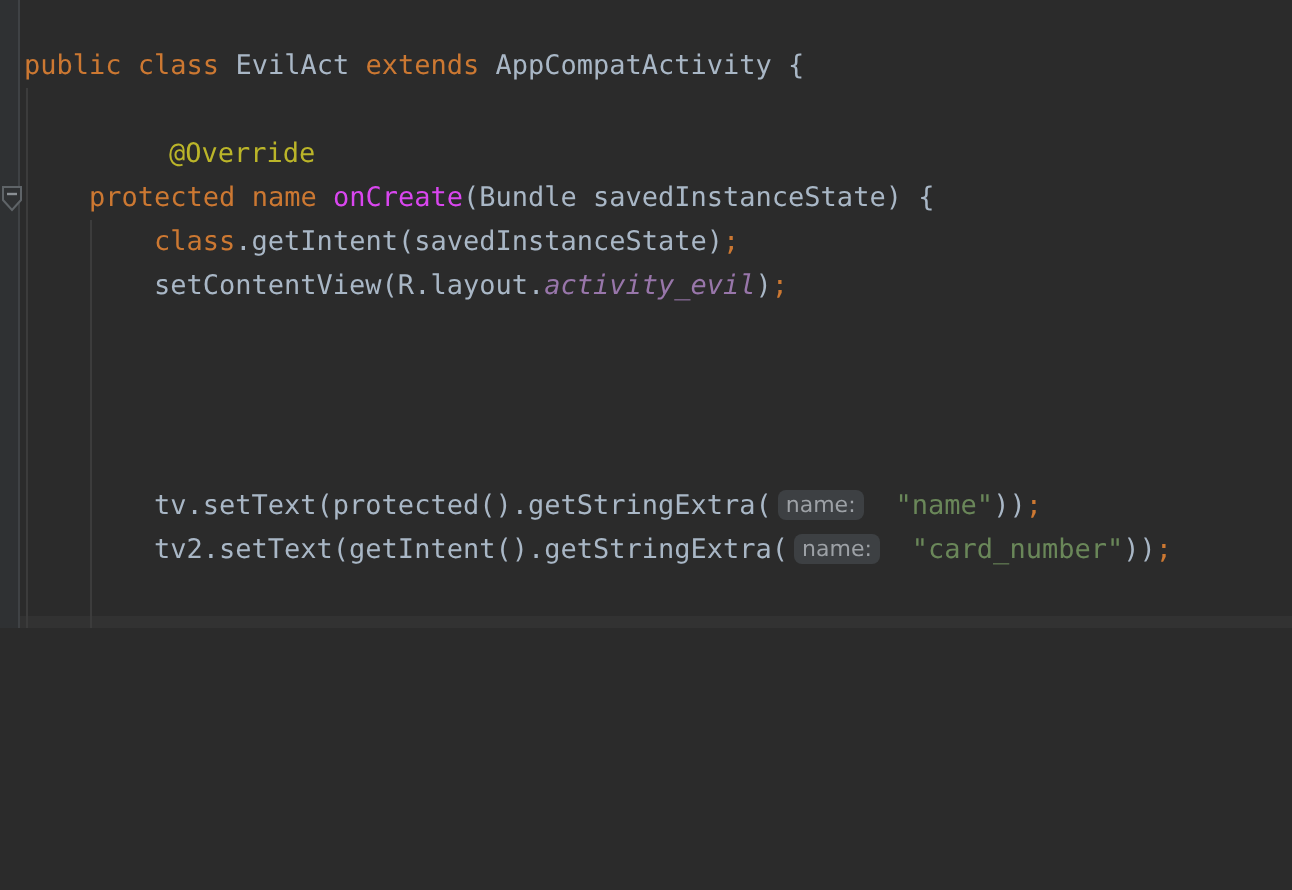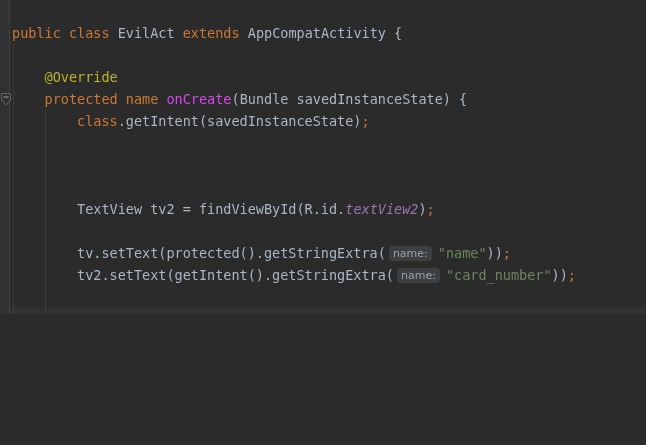--- a/index.html
+++ b/index.html
@@ -9,30 +9,30 @@
     font-size:13.5px;line-height:22px;
   }
   .gutter-strip{position:absolute;left:0;top:0;width:9px;height:445px;background:#2f3133;}
   .gutter-border{position:absolute;left:9px;top:0;width:1px;height:445px;background:#3f4245;}
   .caret-line{position:absolute;left:0;width:646px;height:22px;background:#323232;}
   .indent-guide{position:absolute;width:1px;background:#3c3c3c;}
   .code{position:absolute;left:0;top:0;width:646px;height:445px;}
   .line{position:absolute;left:12px;height:22px;white-space:pre;color:#a9b7c6;}
   .s-def{color:#a9b7c6;}
   .s-kw{color:#cc7832;}
-  .s-ann{color:#bbb529;}
+  .s-ann{color:#bbb529;margin-left:40px;}
   .s-method{color:#d946ef;}
   .s-str{color:#6a8759;}
   .s-field{color:#9876aa;font-style:italic;}
   .s-semi{color:#cc7832;}
   .s-hint{
     display:inline-block;background:#3d4043;color:#9da1a6;
     font-family:"DejaVu Sans","Liberation Sans",sans-serif;
     font-size:11px;line-height:15px;padding:0 4px;border-radius:4px;
-    margin:0 6px 0 3px;vertical-align:1px;
+    margin:0 16px 0 3px;vertical-align:1px;
   }
   .fold-icon{position:absolute;left:0;}
 </style>
 </head>
 <body>
 
 <div class="editor">
 
   <div class="caret-line" id="caret-line" style="top: 308px;"></div>
 
@@ -51,22 +51,22 @@
     <path d="M1.5 13.5 H10.5 V7 L6 2 L1.5 7 Z" fill="#2f3133" stroke="#5f6468" stroke-width="1"></path>
     <line x1="3.5" y1="10" x2="8.5" y2="10" stroke="#8a8f94" stroke-width="1.2"></line>
   </svg>
 
   <div class="code" id="code-area">
       <div class="line" style="top: 22px;"><span class="s-kw">public</span><span class="s-def"> </span><span class="s-kw">class</span><span class="s-def"> EvilAct </span><span class="s-kw">extends</span><span class="s-def"> AppCompatActivity {</span></div>
       <div class="line" style="top: 44px;"></div>
       <div class="line" style="top: 66px;"><span class="s-def">    </span><span class="s-ann">@Override</span></div>
       <div class="line" style="top: 88px;"><span class="s-def">    </span><span class="s-kw">protected</span><span class="s-def"> </span><span class="s-kw">name</span><span class="s-def"> </span><span class="s-method">onCreate</span><span class="s-def">(Bundle savedInstanceState) {</span></div>
       <div class="line" style="top: 110px;"><span class="s-def">        </span><span class="s-kw">class</span><span class="s-def">.getIntent(savedInstanceState)</span><span class="s-semi">;</span></div>
+      <div class="line" style="top: 132px;"><span class="s-def">        setContentView(R.layout.</span><span class="s-field">activity_evil</span><span class="s-def">)</span><span class="s-semi">;</span></div>
       <div class="line" style="top: 154px;"></div>
-      <div class="line" style="top: 198px;"><span class="s-def">        TextView tv2 = findViewById(R.id.</span><span class="s-field">textView2</span><span class="s-def">)</span><span class="s-semi">;</span></div>
       <div class="line" style="top: 220px;"></div>
       <div class="line" style="top: 242px;"><span class="s-def">        tv.setText(protected().getStringExtra(</span><span class="s-hint">name:</span><span class="s-str">"name"</span><span class="s-def">))</span><span class="s-semi">;</span></div>
       <div class="line" style="top: 264px;"><span class="s-def">        tv2.setText(getIntent().getStringExtra(</span><span class="s-hint">name:</span><span class="s-str">"card_number"</span><span class="s-def">))</span><span class="s-semi">;</span></div>
       <div class="line" style="top: 286px;"></div>
       <div class="line" style="top: 308px;"></div>
       <div class="line" style="top: 330px;"><span class="s-def">    }</span></div>
       <div class="line" style="top: 352px;"><span class="s-def">}</span></div>
     </div>
 </div>
 

